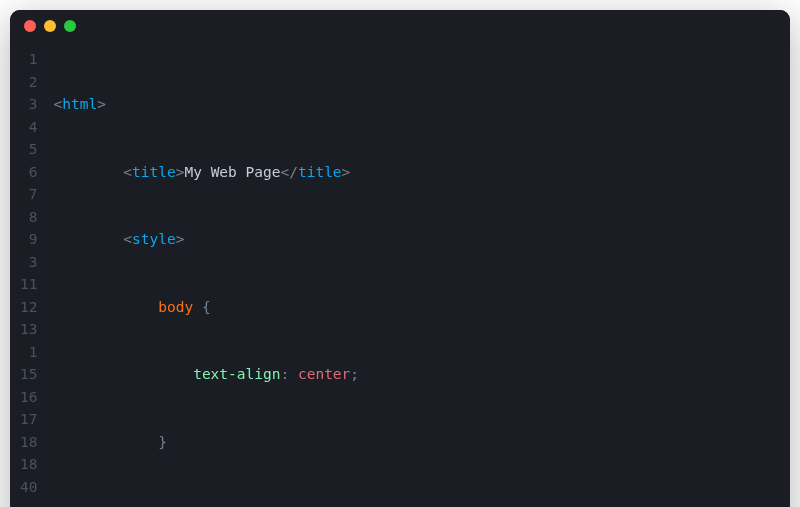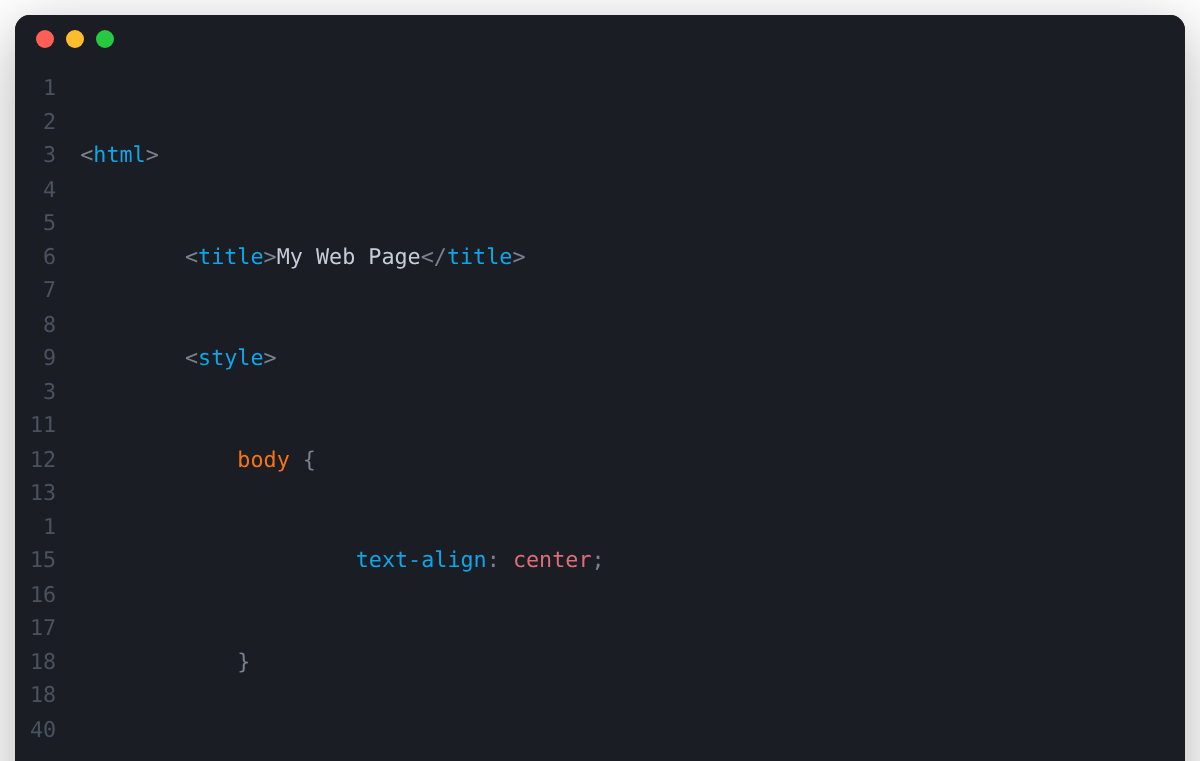--- a/index.html
+++ b/index.html
@@ -54,21 +54,21 @@
     .code {
       flex: 1;
       color: #c5cdd9;
       white-space: pre;
       padding-right: 20px;
     }
     .line { height: 22.5px; }
     .punct { color: #7a828e; }
     .tag { color: #0ea5e9; }
     .text { color: #c5cdd9; }
-    .prop { color: #0ea5e9; margin-left: 44px; }
+    .prop { color: #86efac; }
     .value { color: #e06c75; }
     .selector { color: #f97316; }
   </style>
 </head>
 <body>
 
 <div class="window">
   <div class="titlebar">
     <div class="dot red"></div>
     <div class="dot yellow"></div>

